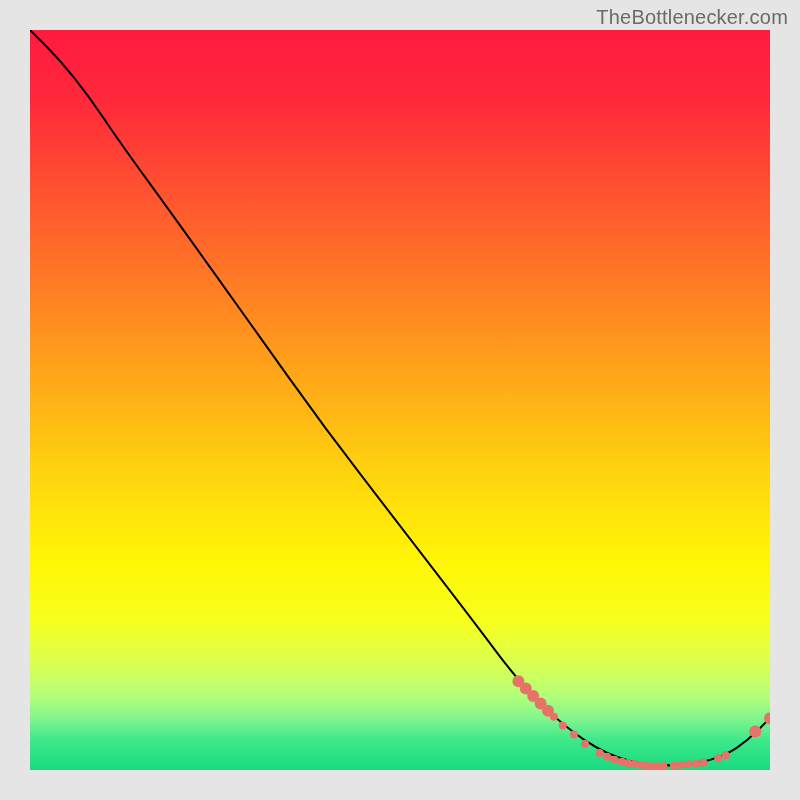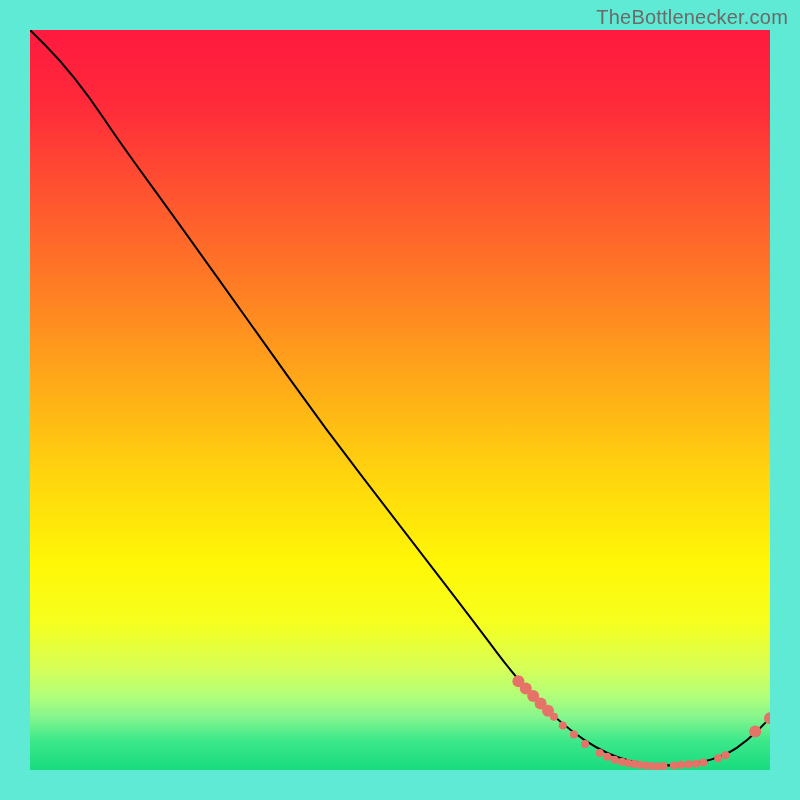--- a/index.html
+++ b/index.html
@@ -8,21 +8,21 @@
     width: 800px;
     height: 800px;
     background: #000;
     overflow: hidden;
     font-family: Arial, Helvetica, sans-serif;
   }
   .stage {
     position: relative;
     width: 800px;
     height: 800px;
-    background: #5eead4;
+    background: #e5e5e5;
   }
   .plot {
     position: absolute;
     left: 30px;
     top: 30px;
     width: 740px;
     height: 740px;
   }
   .plot svg {
     display: block;

